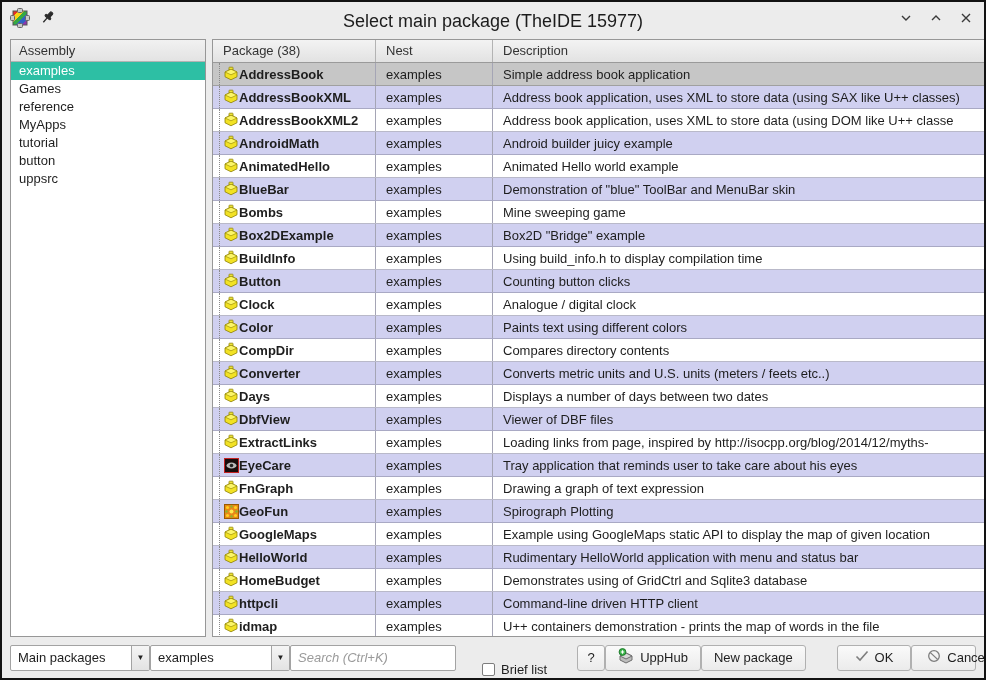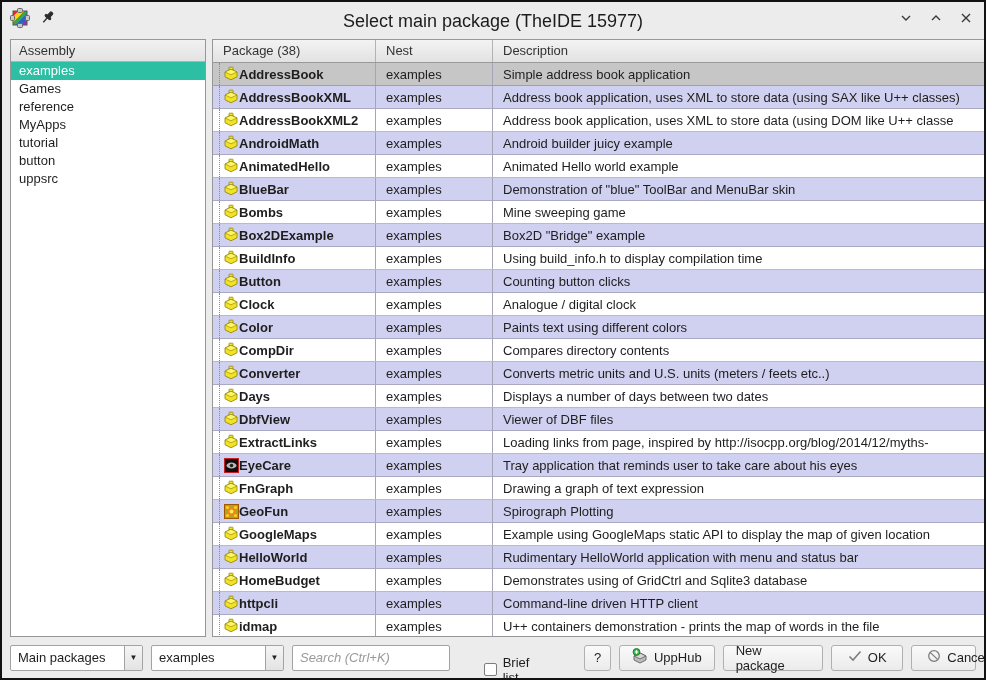--- a/index.html
+++ b/index.html
@@ -41,21 +41,21 @@
   .truncmark{margin-left:auto;font-size:9px;color:#111;padding-left:2px;}
   
   .vscroll{position:absolute;top:23px;right:0;bottom:0;width:18px;background:#f2f2f2;border-left:1px solid #c4c4c4;}
   .sbtn{position:absolute;left:1px;right:1px;height:16px;background:linear-gradient(#f8f8f8,#e4e4e4);
     border:1px solid #b0b0b0;border-radius:3px;display:flex;align-items:center;justify-content:center;
     font-size:8px;color:#222;}
   .sbtn.up{top:1px;}
   .sbtn.down{bottom:1px;}
   .sthumb{position:absolute;left:3px;right:3px;top:19px;bottom:26px;background:#9b9b9b;border-radius:6px;}
   
-  .footer{position:absolute;left:0;right:0;top:635px;height:41px;display:flex;align-items:center;padding:0 8px;gap:8px;}
+  .footer{position:absolute;left:0;right:0;top:635px;height:41px;display:flex;align-items:center;padding:0 8px;}
   .dropdown{height:26px;width:140px;background:#fff;border:1px solid #a3a3a3;border-radius:2px;display:flex;align-items:center;}
   .dd-text{flex:1;padding-left:7px;}
   .dd-btn{width:18px;height:100%;border-left:1px solid #a3a3a3;background:linear-gradient(#f5f5f5,#e3e3e3);
     display:flex;align-items:center;justify-content:center;font-size:8px;color:#222;}
   .search{height:26px;width:166px;background:#fff;border:1px solid #a3a3a3;border-radius:2px;
     padding:0 7px;font-style:italic;color:#9a9a9a;display:flex;align-items:center;}
   .chkwrap{display:flex;align-items:center;gap:6px;margin-left:26px;margin-top:24px;}
   .chkbox{width:13px;height:13px;background:#fff;border:1px solid #7d7d7d;border-radius:2px;}
   .btn{height:26px;background:linear-gradient(#fafafa,#ebebeb);border:1px solid #b0b0b0;border-radius:3px;
     display:flex;align-items:center;justify-content:center;gap:6px;padding:0 12px;color:#1e1e1e;}

